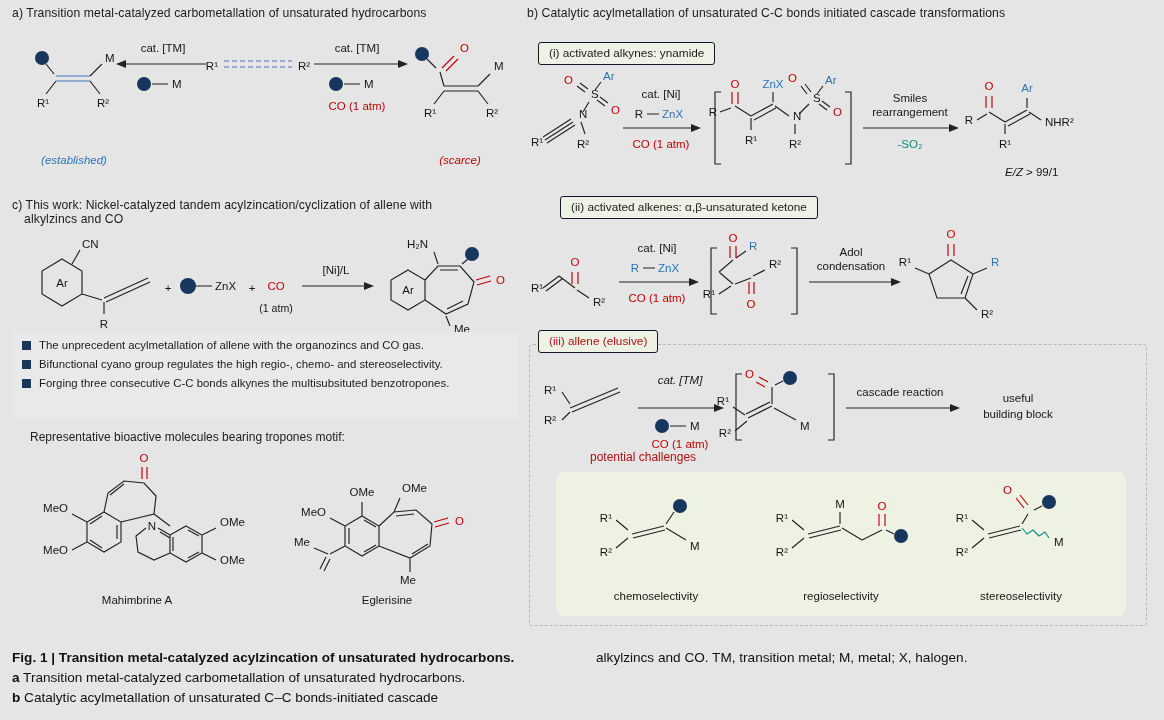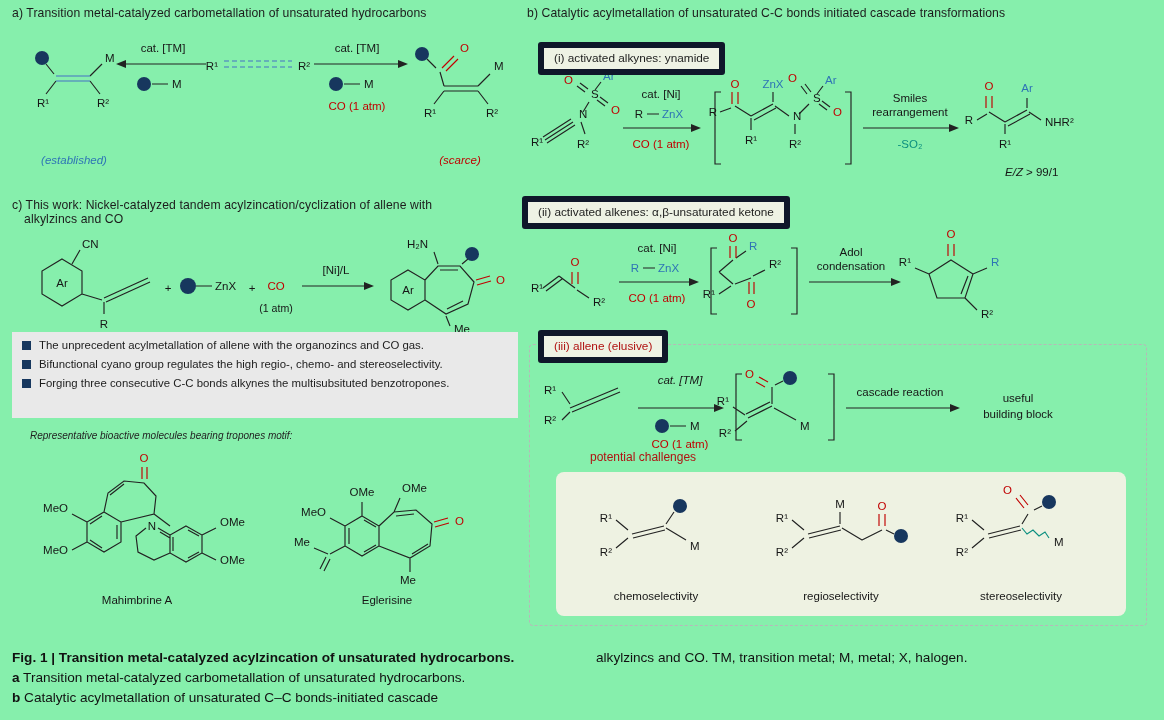--- a/index.html
+++ b/index.html
@@ -1,30 +1,30 @@
 <!DOCTYPE html>
 <html><head>
 <meta charset="utf-8">
 <style>
   *{margin:0;padding:0;box-sizing:border-box}
   body{background:#fff}
-  .fig{position:relative;width:1164px;height:720px;background:#86efac;
+  .fig{position:relative;width:1164px;height:720px;background:#e5e5e5;
        font-family:"Liberation Sans",sans-serif;color:#1a1a1a;overflow:hidden}
   .abs{position:absolute}
   .ptitle{font-size:12.2px;color:#1c1c1c;letter-spacing:.1px}
   .secbox{position:absolute;z-index:3;display:inline-block;font-size:11.8px;color:#1c1c1c;
-          padding:3px 10px 4px;border:6px solid #0f172a;background:#eef2e4;border-radius:3px}
+          padding:3px 10px 4px;border:1px solid #0f172a;background:#eef2e4;border-radius:3px}
   .secbox.redtxt{color:#b01111}
   .dashedbox{position:absolute;border:1.6px dashed #b8b8b8;border-radius:4px;z-index:1}
   .greenbox{position:absolute;background:#eef2e2;border-radius:8px;z-index:2}
   .graybox{position:absolute;background:#e9e9e9}
   .challenge{position:absolute;z-index:3;font-size:12px;color:#b01111}
   .bullet-row{display:flex;align-items:flex-start;margin:7px 10px 0 10px;font-size:11.4px;color:#1c1c1c}
   .sqbullet{flex:0 0 auto;width:9px;height:9px;background:#17375e;margin:2px 8px 0 0}
-  .bionote{position:absolute;font-style:italic;font-size:10px;color:#222}
+  .bionote{position:absolute;font-size:12px;color:#222}
   .caption{position:absolute;font-family:Liberation Sans, sans-serif;font-size:13.6px;line-height:20px;color:#111}
   .cap-bold{font-weight:bold}
   svg{position:absolute;overflow:visible}
   svg text{font-family:"Liberation Sans",sans-serif;font-size:11.5px;fill:#161616}
   svg .sm{font-size:10.6px}
   svg .mid{text-anchor:middle}
   svg .end{text-anchor:end}
   svg .it{font-style:italic}
   svg .redf{fill:#c00000}
   svg .bluef{fill:#2e74b5}
@@ -129,21 +129,21 @@
     <text x="383" y="76" class="mid tealf">-SO₂</text>
     <text x="446" y="52" class="end">R</text>
     <text x="462" y="18" class="mid redf">O</text>
     <text x="478" y="76" class="mid">R¹</text>
     <text x="500" y="20" class="mid bluef">Ar</text>
     <text x="518" y="54">NHR²</text>
     <text x="496" y="104" class="end it">E/Z</text>
     <text x="499" y="104"> &gt; 99/1</text>
   </svg>
 
-  <div class="secbox" style="left:522px;top:196px">(ii) activated alkenes: α,β-unsaturated ketone</div>
+  <div class="secbox" style="left:560px;top:196px">(ii) activated alkenes: α,β-unsaturated ketone</div>
 
   <svg style="left:527px;top:226px" width="635" height="112" viewBox="0 0 635 112">
     <g class="b">
       <path d="M16,62 L32,50 M19,65 L35,53 M32,50 L48,62 M50,64 L62,72
                M92,56 L164,56 M116,42 L128,42
                M209,32 L219,25 M206,34 L192,46 M192,46 L206,58 M204,60 L192,68 M208,58 L224,52 M226,50 L238,44
                M282,56 L366,56
                M424,34 L446,48 L438,72 L410,72 L402,48 Z M441,50 L434,68
                M402,48 L388,42 M446,48 L460,42 M438,72 L450,84
                M190,22 h-6 v66 h6 M264,22 h6 v66 h-6"></path>

